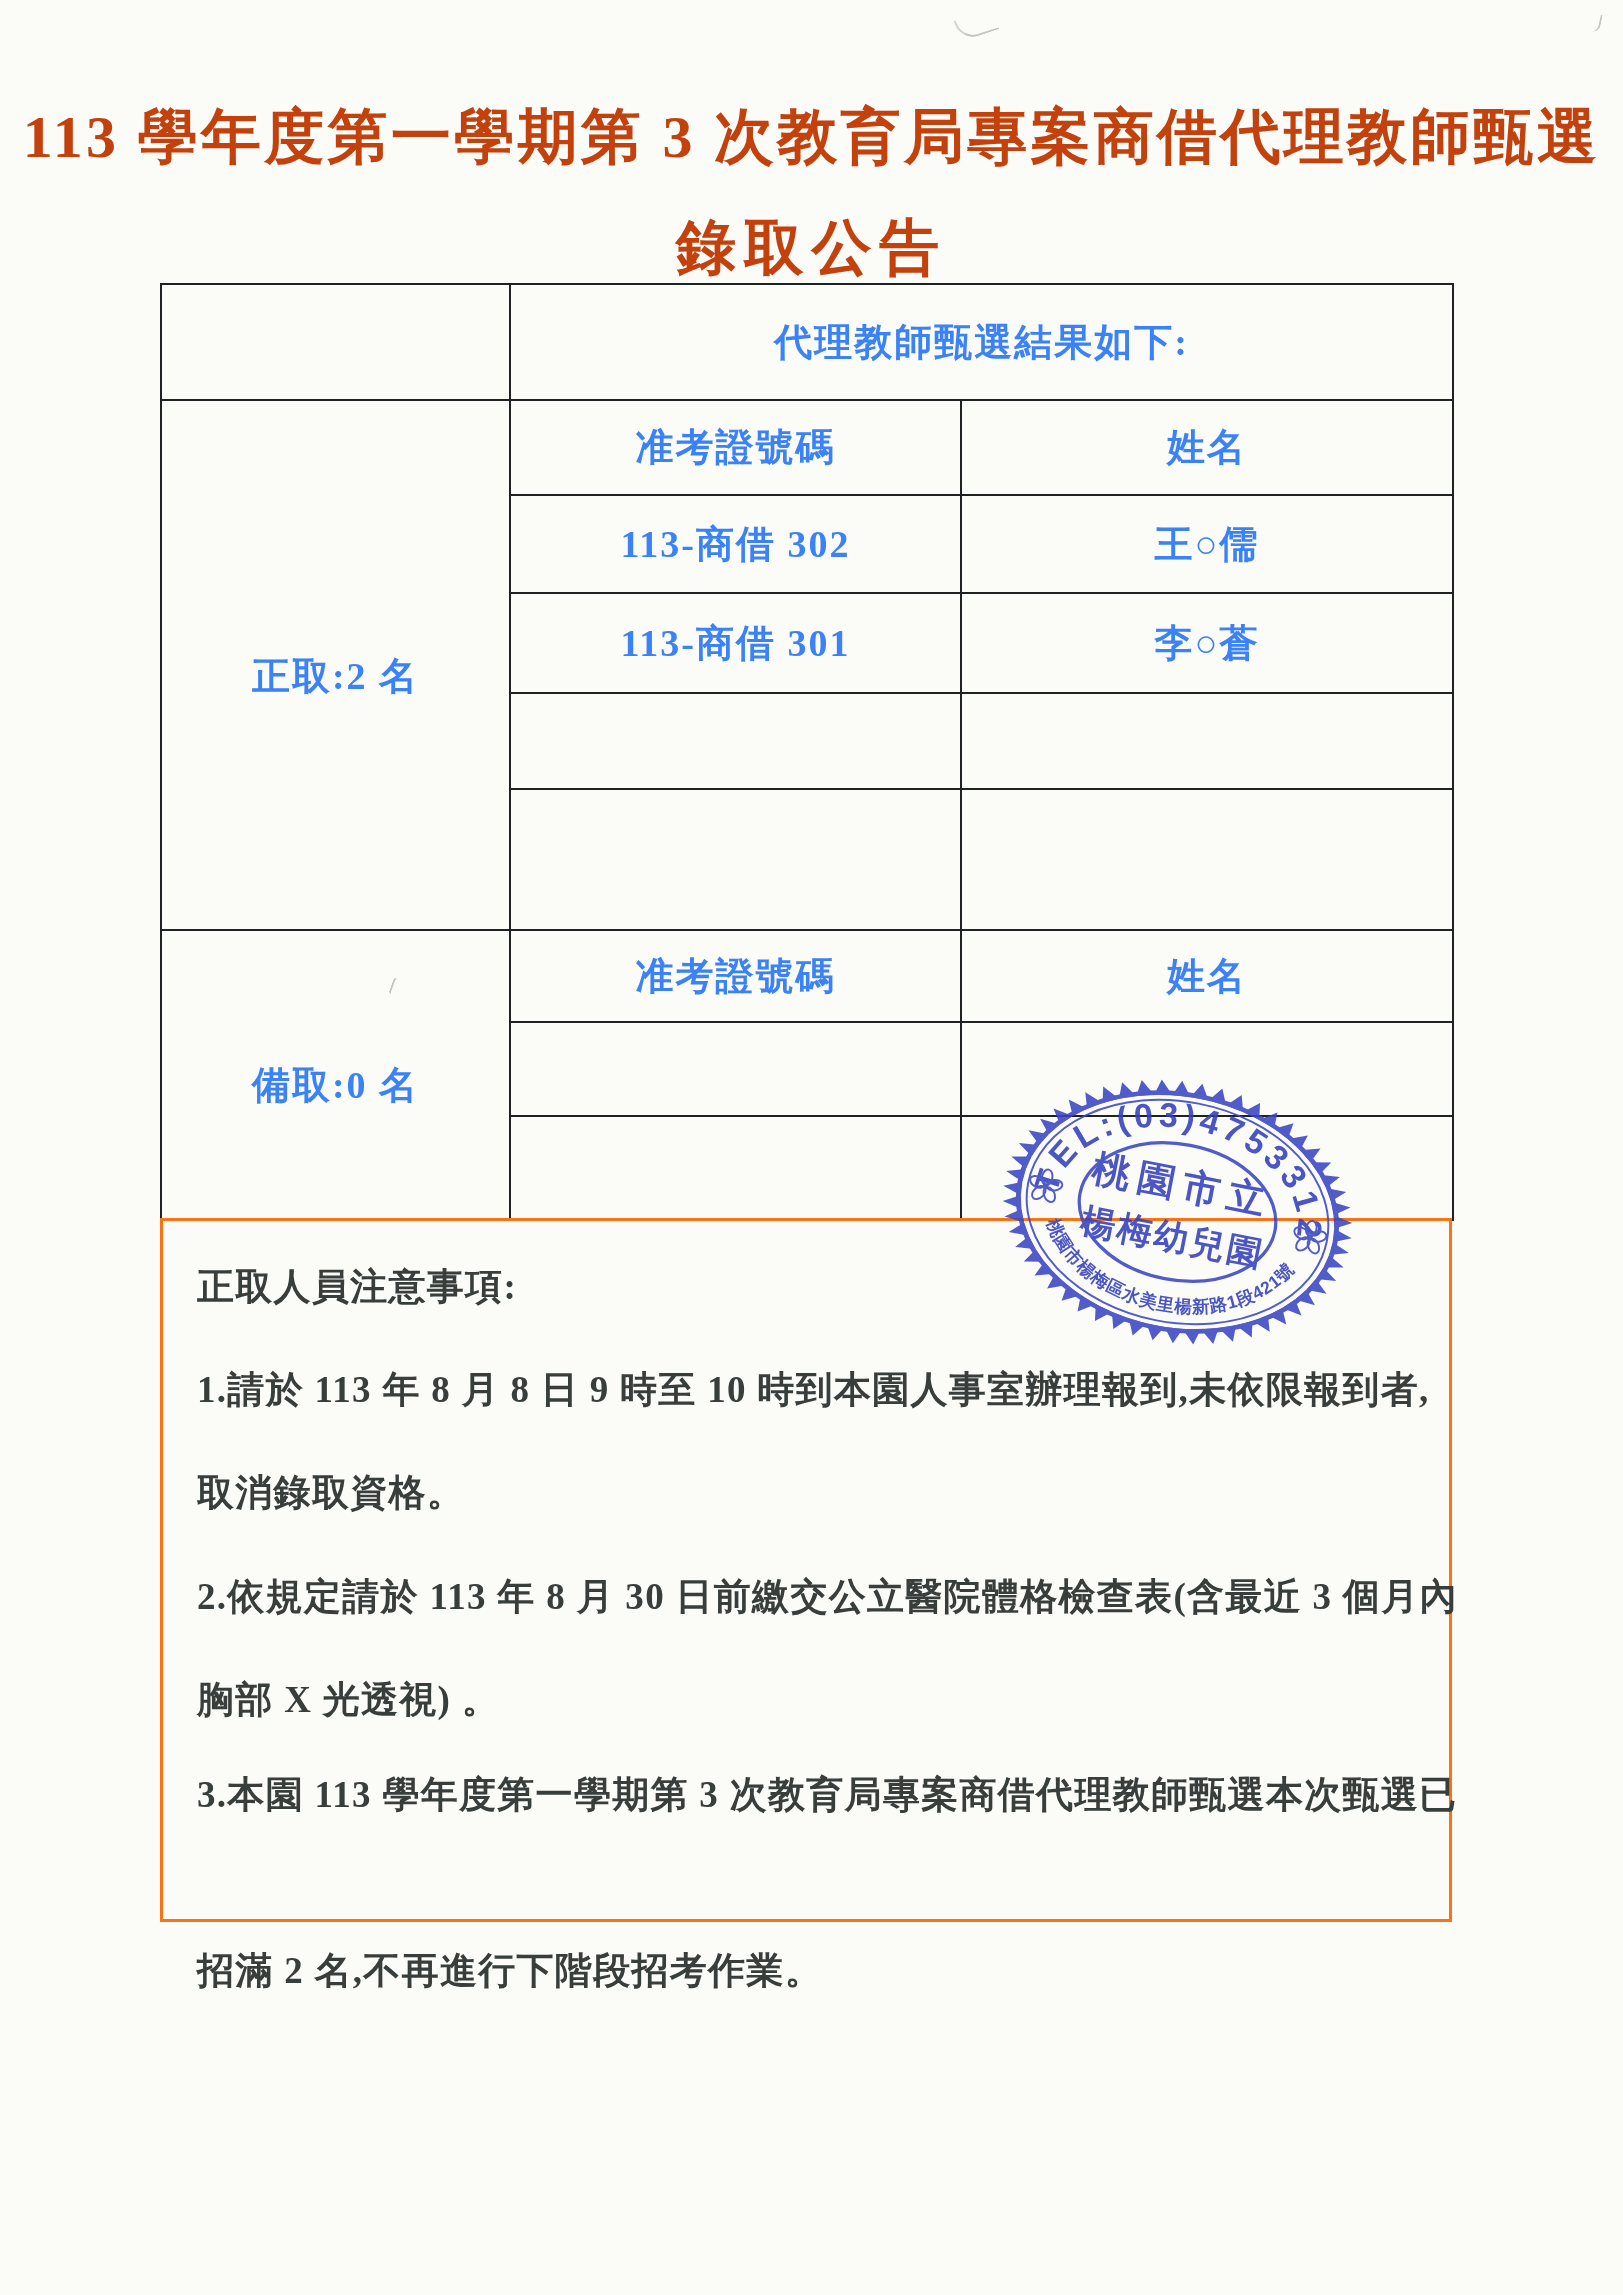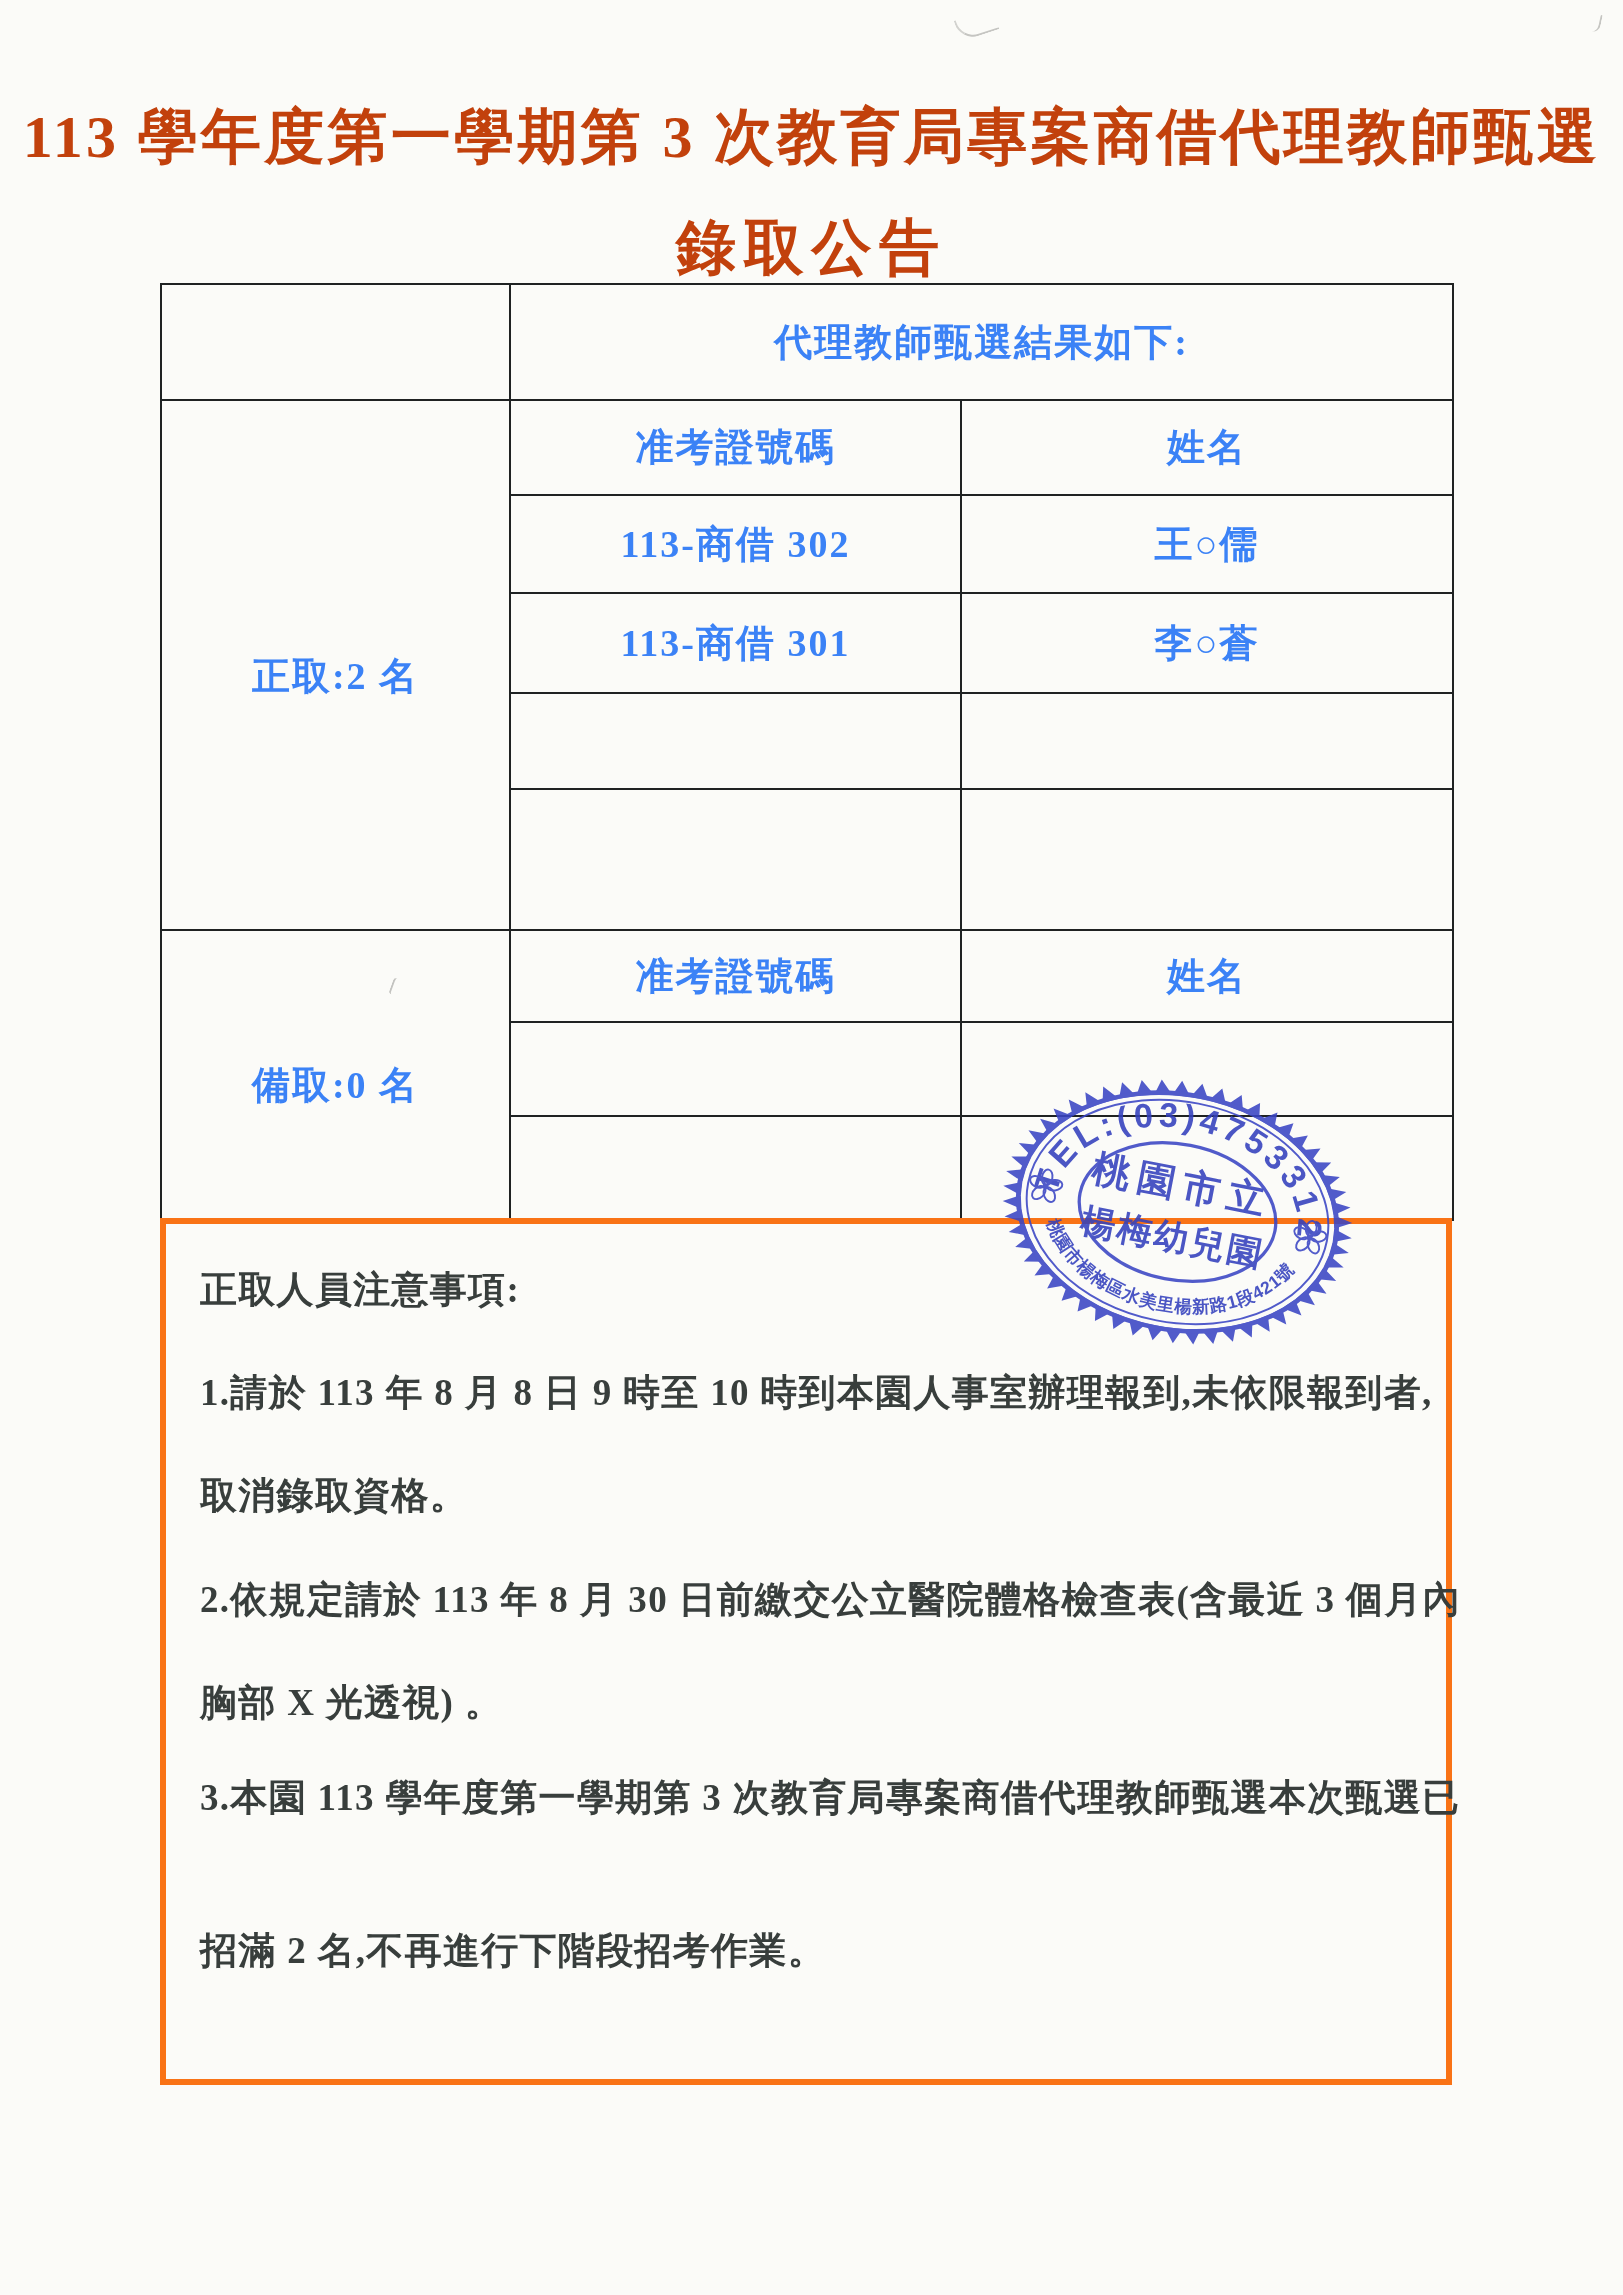--- a/index.html
+++ b/index.html
@@ -55,37 +55,37 @@
   tr.hD{height:100px;}
   tr.hE{height:96px;}
   tr.hF{height:141px;}
   tr.hG{height:92px;}
   tr.hH{height:94px;}
   tr.hI{height:104px;}
 
   
   .notes{
     position:absolute;left:160px;top:1218px;
-    width:1292px;height:867px;
-    border:6px solid #f97316;
+    width:1292px;height:704px;
+    border:3px solid #f97316;
     box-sizing:border-box;
   }
   .nline{
     position:absolute;left:34px;right:19.6px;
     font-size:37px;font-weight:bold;
     letter-spacing:1.3px;color:#383e3c;
     white-space:nowrap;
   }
   .nl-0{top:41px;}
   .nl-1{top:144px;}
   .nl-2{top:247px;}
   .nl-3{top:351px;}
   .nl-4{top:454px;}
   .nl-5{top:549px;}
-  .nl-6{top:702px;}
+  .nl-6{top:725px;}
 
   
   svg.stamp{
     position:absolute;left:978px;top:1052px;
     width:399px;height:320px;
     opacity:0.88;
     pointer-events:none;
   }
   .stamp .ink{stroke:#3a45c4;fill:none;}
   .stamp .inkfill{fill:#3a45c4;stroke:none;}

